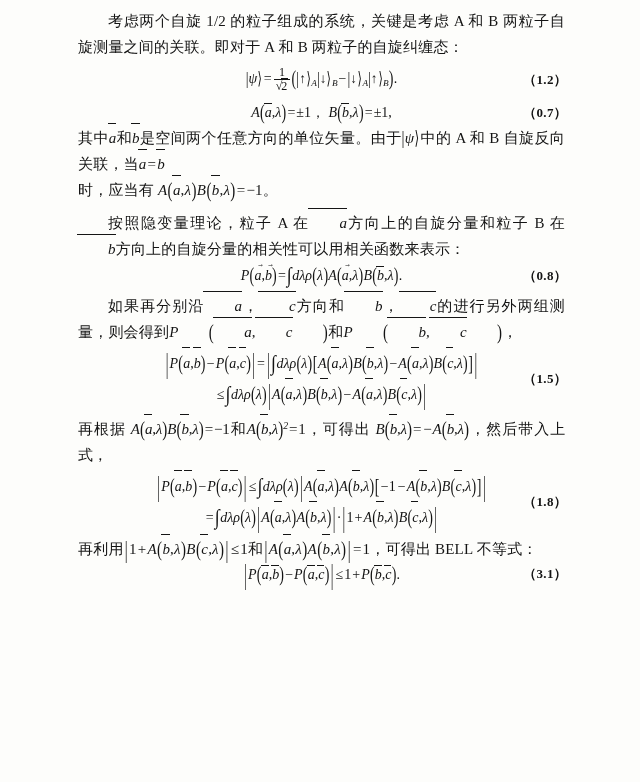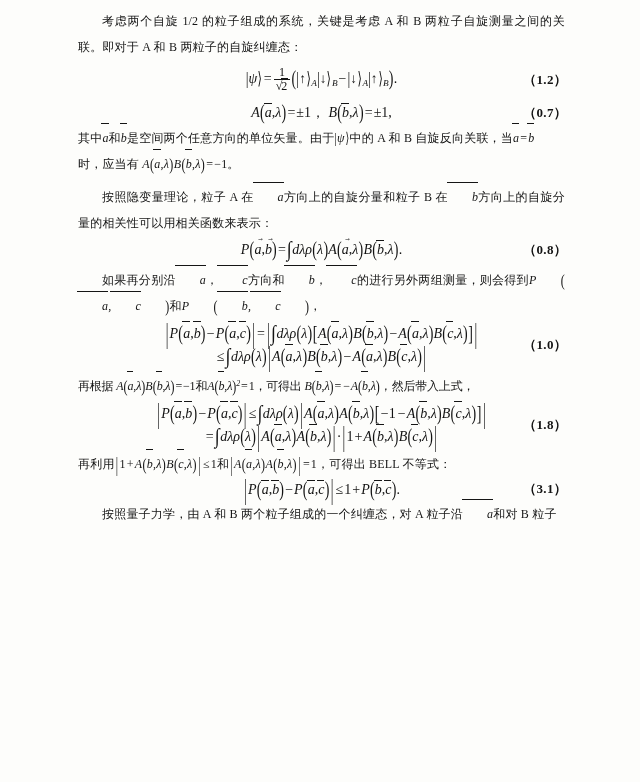--- a/index.html
+++ b/index.html
@@ -25,21 +25,21 @@
   .content {
     position: absolute;
     left: 78px;
     top: 8px;
     width: 487px;
   }
 
   
   .para {
     font-family: "Liberation Serif", "DejaVu Serif", serif;
-    font-size: 12px;
+    font-size: 15px;
     line-height: 26px;
     text-align: justify;
     text-justify: inter-ideograph;
     letter-spacing: 0.2px;
     margin: 0;
     color: #141414;
   }
   .para.indent {
     text-indent: 2em;
   }
@@ -191,21 +191,21 @@
     display: inline-block;
     font-style: normal;
   }
   .sqrt .rad { font-size: 1em; }
   .sqrt .rand {
     border-top: 1px solid #151515;
     padding: 0 1px 0 0;
     margin-left: -1px;
   }
   .tight { letter-spacing: -0.2px; }
-  .eq-2line { line-height: 22px; }
+  .eq-2line { line-height: 30px; }
 </style>
 </head>
 <body>
 
 <div id="page">
   <div class="content">
 
     <p class="para indent">考虑两个自旋 1/2 的粒子组成的系统，关键是考虑 A 和 B 两粒子自旋测量之间的关联。即对于 A 和 B 两粒子的自旋纠缠态：</p>
 
     <div class="gap-m"></div>
@@ -254,21 +254,21 @@
     <div class="gap-s"></div>
 
     <div class="eqrow eq-2line">
       <span class="eqbody">
         <span class="bar big">|</span><span class="mi">P</span><span class="pL">(</span><span class="vec">a</span><span class="mup">,</span><span class="vec">b</span><span class="pR">)</span><span class="mop">−</span><span class="mi">P</span><span class="pL">(</span><span class="vec">a</span><span class="mup">,</span><span class="vec">c</span><span class="pR">)</span><span class="bar big">|</span><span class="mop">=</span><span class="bar big">|</span><span class="intg">∫</span><span class="mi">d</span><span class="mi">λ</span><span class="mi">ρ</span><span class="pL">(</span><span class="mi">λ</span><span class="pR">)</span><span class="bL">[</span><span class="mi">A</span><span class="pL">(</span><span class="vec">a</span><span class="mup">,</span><span class="mi">λ</span><span class="pR">)</span><span class="mi">B</span><span class="pL">(</span><span class="vec">b</span><span class="mup">,</span><span class="mi">λ</span><span class="pR">)</span><span class="mop">−</span><span class="mi">A</span><span class="pL">(</span><span class="vec">a</span><span class="mup">,</span><span class="mi">λ</span><span class="pR">)</span><span class="mi">B</span><span class="pL">(</span><span class="vec">c</span><span class="mup">,</span><span class="mi">λ</span><span class="pR">)</span><span class="bR">]</span><span class="bar big">|</span>
       </span>
       <br>
       <span class="eqbody">
         <span class="mop">≤</span><span class="intg">∫</span><span class="mi">d</span><span class="mi">λ</span><span class="mi">ρ</span><span class="pL">(</span><span class="mi">λ</span><span class="pR">)</span><span class="bar big">|</span><span class="mi">A</span><span class="pL">(</span><span class="vec">a</span><span class="mup">,</span><span class="mi">λ</span><span class="pR">)</span><span class="mi">B</span><span class="pL">(</span><span class="vec">b</span><span class="mup">,</span><span class="mi">λ</span><span class="pR">)</span><span class="mop">−</span><span class="mi">A</span><span class="pL">(</span><span class="vec">a</span><span class="mup">,</span><span class="mi">λ</span><span class="pR">)</span><span class="mi">B</span><span class="pL">(</span><span class="vec">c</span><span class="mup">,</span><span class="mi">λ</span><span class="pR">)</span><span class="bar big">|</span>
       </span>
-      <span class="eqnum mid">（1.0）</span>
+      <span class="eqnum mid">（1.5）</span>
     </div>
 
     <div class="gap-s"></div>
 
     <p class="para tight">再根据 <span class="mi">A</span><span class="pL">(</span><span class="vec">a</span><span class="mup">,</span><span class="mi">λ</span><span class="pR">)</span><span class="mi">B</span><span class="pL">(</span><span class="vec">b</span><span class="mup">,</span><span class="mi">λ</span><span class="pR">)</span><span class="mop">=</span><span class="mup">−1</span>和<span class="mi">A</span><span class="pL">(</span><span class="vec">b</span><span class="mup">,</span><span class="mi">λ</span><span class="pR">)</span><span class="sup">2</span><span class="mop">=</span><span class="mup">1</span>，可得出 <span class="mi">B</span><span class="pL">(</span><span class="vec">b</span><span class="mup">,</span><span class="mi">λ</span><span class="pR">)</span><span class="mop">=</span><span class="mop">−</span><span class="mi">A</span><span class="pL">(</span><span class="vec">b</span><span class="mup">,</span><span class="mi">λ</span><span class="pR">)</span>，然后带入上式，</p>
 
     <div class="gap-s"></div>
 
     <div class="eqrow eq-2line">
       <span class="eqbody">
@@ -289,16 +289,15 @@
 
     <div class="eqrow">
       <span class="eqbody">
         <span class="bar big">|</span><span class="mi">P</span><span class="pL">(</span><span class="vec">a</span><span class="mup">,</span><span class="vec">b</span><span class="pR">)</span><span class="mop">−</span><span class="mi">P</span><span class="pL">(</span><span class="vec">a</span><span class="mup">,</span><span class="vec">c</span><span class="pR">)</span><span class="bar big">|</span><span class="mop">≤</span><span class="mup">1</span><span class="mop">+</span><span class="mi">P</span><span class="pL">(</span><span class="vec">b</span><span class="mup">,</span><span class="vec">c</span><span class="pR">)</span><span class="mup">.</span>
       </span>
       <span class="eqnum">（3.1）</span>
     </div>
 
     <div class="gap-s"></div>
 
-    <p class="para indent">按照量子力学，由 A 和 B 两个粒子组成的一个纠缠态，对 A 粒子沿<span class="vec">a</span>和对 B 粒子</p>
 
   </div>
 </div>
 
 </body></html>

